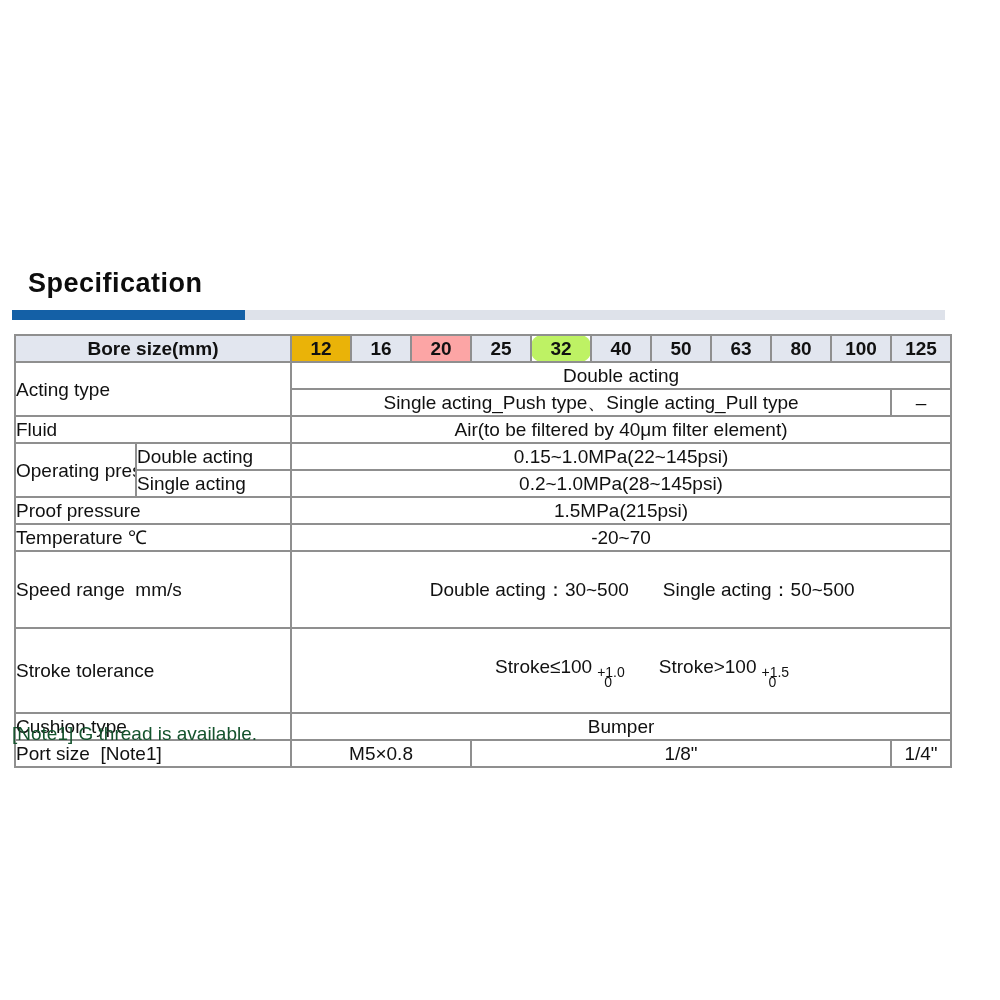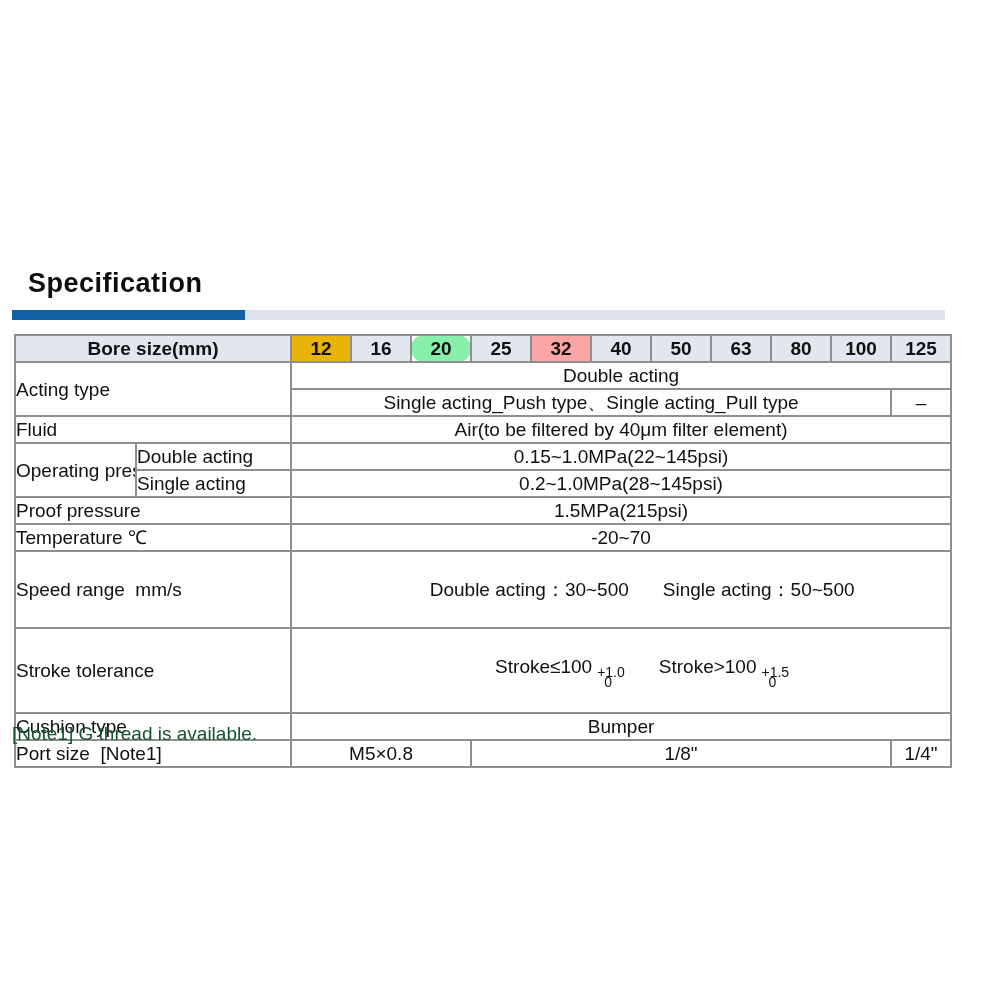--- a/index.html
+++ b/index.html
@@ -102,23 +102,23 @@
       <col style="width:60px">
         <col style="width:60px">
         <col style="width:60px">
     </colgroup>
 
     <tbody>
         <tr>
       <th class="lbl" colspan="2" style="background: rgb(226, 230, 239);">Bore size(mm)</th>
       <th style="background: #eab308;">12</th>
       <th style="background: rgb(226, 230, 239);">16</th>
-      <th style="background: #86efac; border-radius: 13px;">20</th>
+      <th style="background: #fca5a5;">20</th>
       <th style="background: rgb(226, 230, 239);">25</th>
-      <th style="background: #fca5a5;">32</th>
+      <th style="background: #bef264; border-radius: 11px;">32</th>
       <th style="background: rgb(226, 230, 239);">40</th>
       <th style="background: rgb(226, 230, 239);">50</th>
       <th style="background: rgb(226, 230, 239);">63</th>
       <th style="background: rgb(226, 230, 239);">80</th>
       <th style="background: rgb(226, 230, 239);">100</th>
       <th style="background: rgb(226, 230, 239);">125</th>
     </tr>
 
     <tr>
       <td class="lbl" colspan="2" rowspan="2">Acting type</td>

